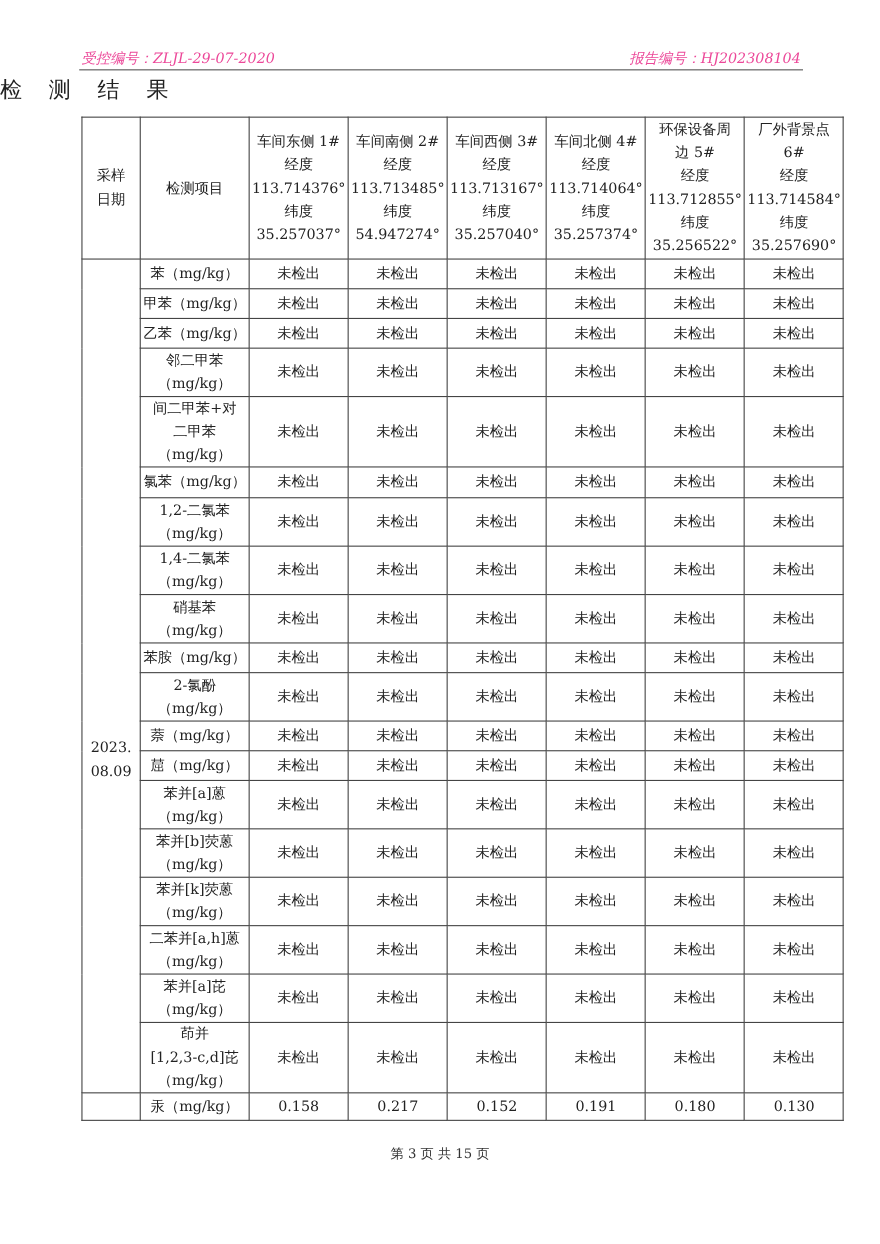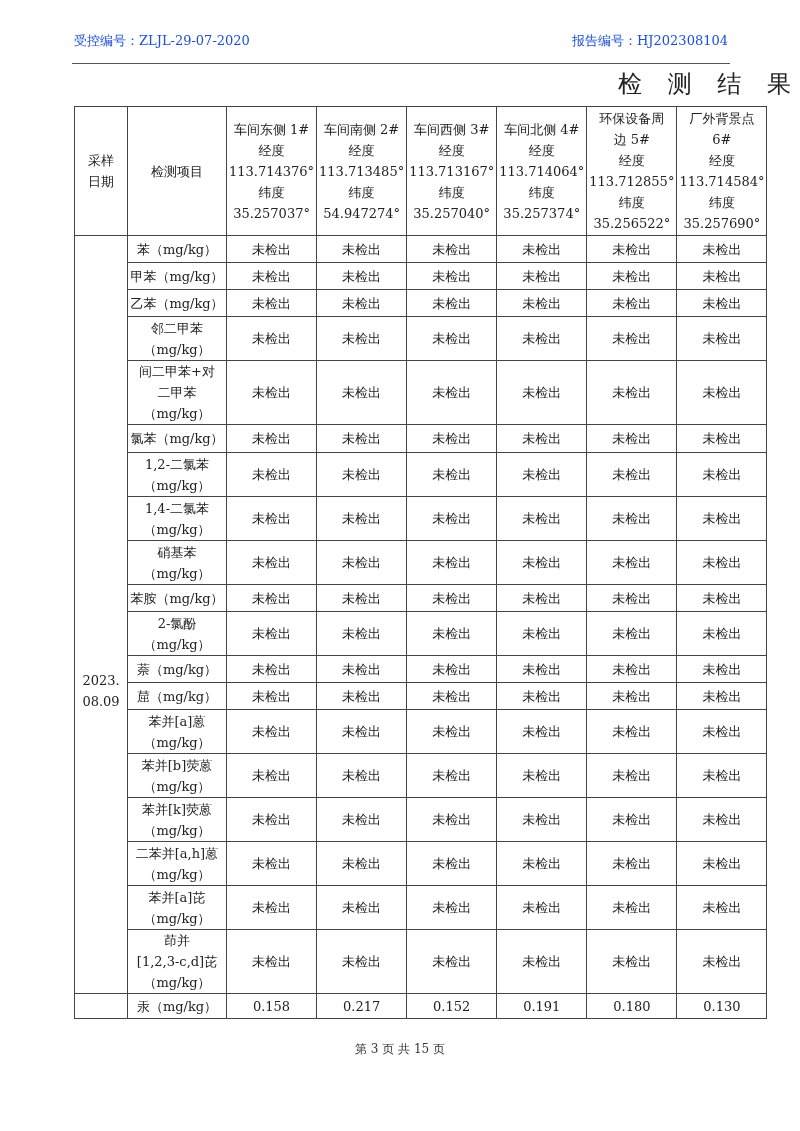--- a/index.html
+++ b/index.html
@@ -2,31 +2,31 @@
 <html><head>
 <meta charset="utf-8">
 <style>
   html, body { margin: 0; padding: 0; background: #ffffff; }
   body {
     width: 800px; height: 1131px; position: relative; overflow: hidden;
     font-family: "DejaVu Serif", "Liberation Serif", serif;
     color: #222;
   }
   .hdr-left, .hdr-right {
-    position: absolute; top: 32px; font-size: 13px; color: #1d4ed8;
+    position: absolute; top: 44px; font-size: 13px; color: #ec4899; font-style: italic;
   }
   .hdr-left { left: 74px; }
   .hdr-right { right: 72px; }
   .hdr-rule {
     position: absolute; left: 72px; right: 70px; top: 63px;
     border-top: 1px solid #555;
   }
   .title {
-    position: absolute; left: 0; right: 0; top: 68px; text-align: right;
-    font-size: 24px; letter-spacing: 9px; color: #222;
+    position: absolute; left: 0; right: 0; top: 68px; text-align: left;
+    font-size: 20px; letter-spacing: 9px; color: #222;
     font-family: "DejaVu Sans", "Liberation Sans", sans-serif;
   }
   table.results {
     position: absolute; left: 74px; top: 106px;
     border-collapse: collapse; table-layout: fixed;
     font-size: 13px;
   }
   table.results td, table.results th {
     border: 1px solid #444; text-align: center; vertical-align: middle;
     padding: 0 2px; font-weight: normal; line-height: 21px;

